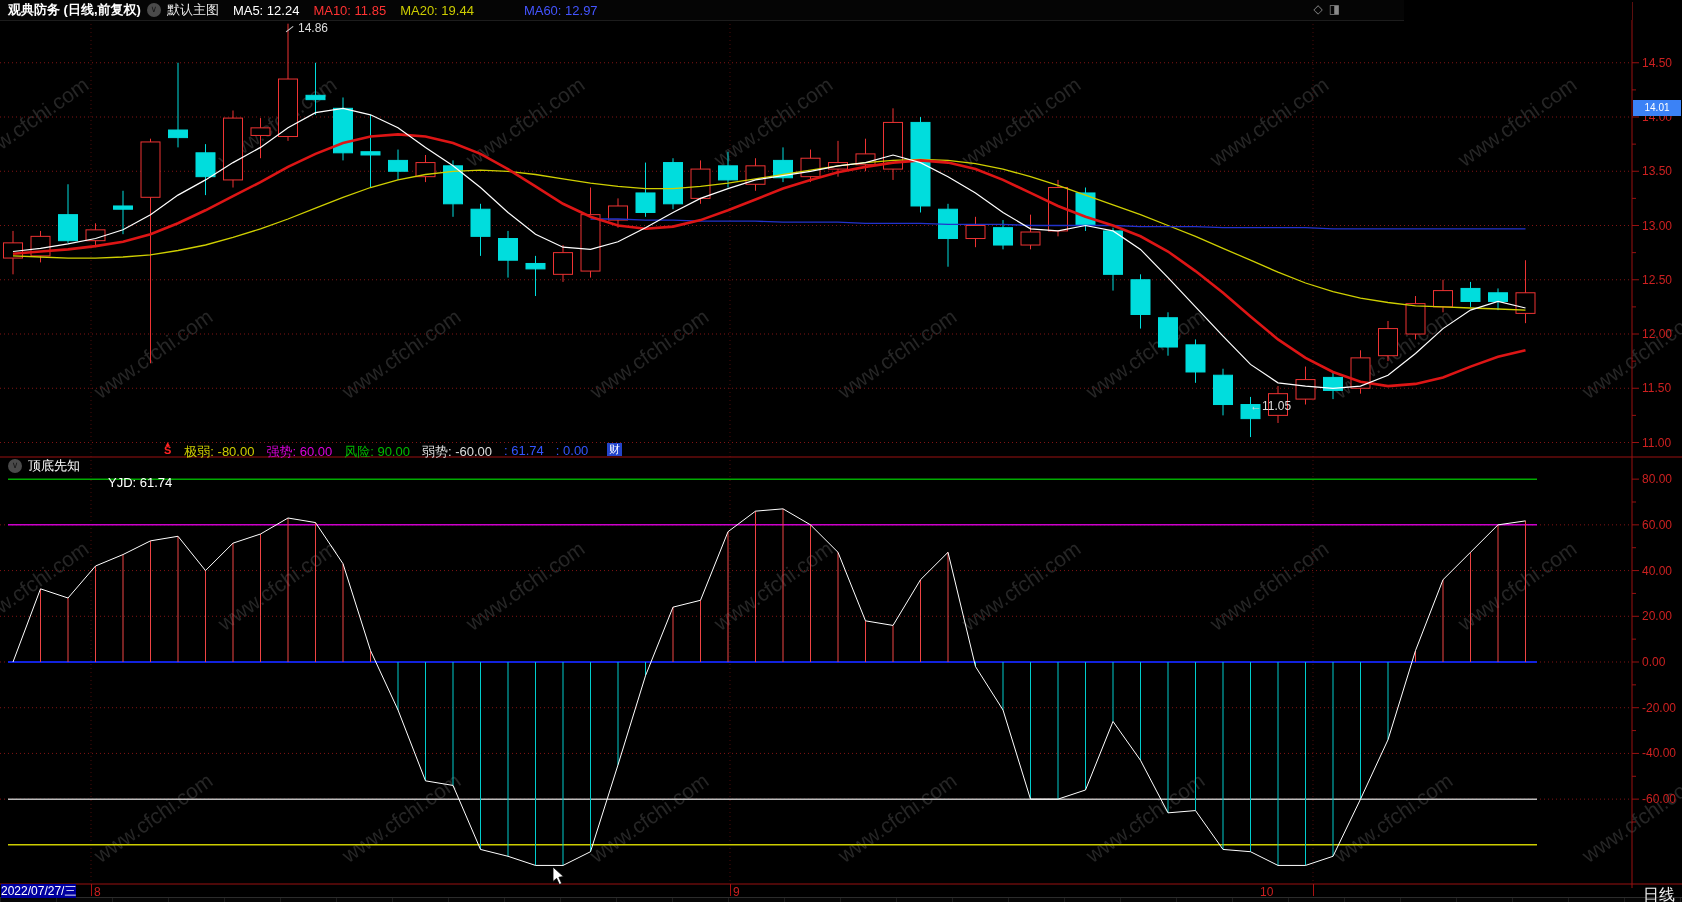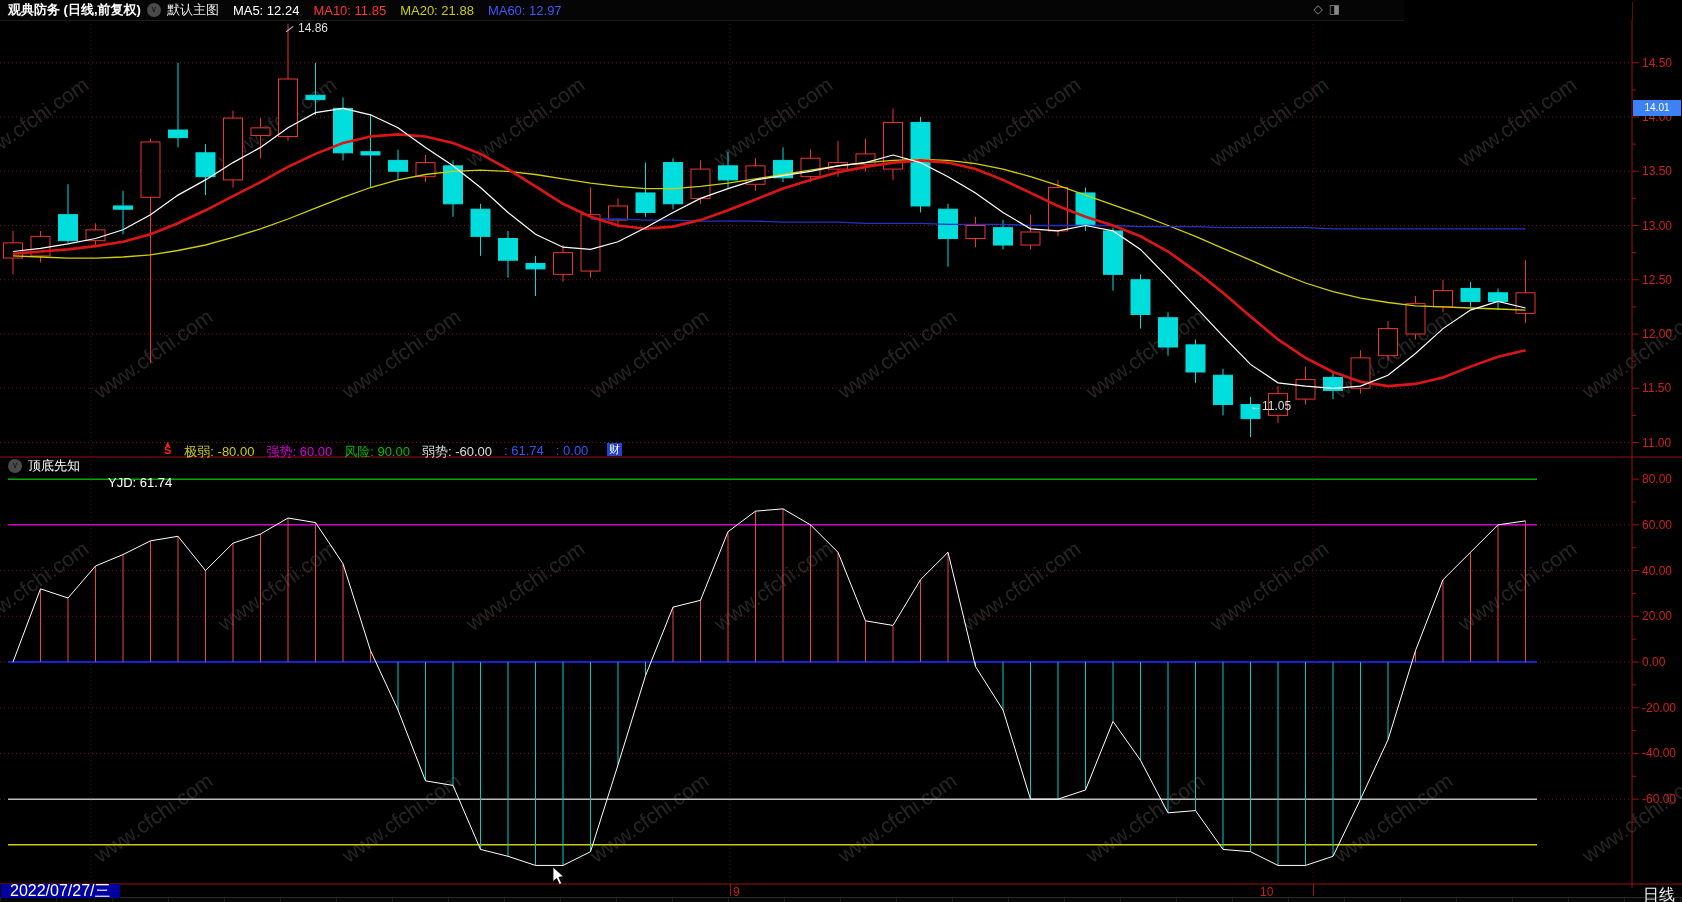--- a/index.html
+++ b/index.html
@@ -31,21 +31,21 @@
             transform:rotate(-38deg) translateY(-3px);margin-right:2px;}
   .s-marker{position:absolute;left:164px;top:440px;z-index:4;color:#ff2222;text-align:center;
             font-weight:bold;font-size:11px;line-height:7px;}
   .s-marker .tri{font-size:7px;display:block;}
   .cai-badge{position:absolute;left:607px;top:443px;z-index:4;background:#2244cc;color:#ffffff;
              font-size:11px;line-height:13px;padding:0 2px;}
   .price-tag{position:absolute;left:1633px;top:100px;width:48px;height:16px;z-index:4;
              background:#3b82f6;color:#ffffff;font-size:10px;line-height:16px;text-align:center;}
   
   .date-badge{position:absolute;left:1px;top:884px;z-index:4;background:#0000a0;color:#ffffff;
-              font-size:16px;line-height:14px;padding:0 9px;}
+              font-size:12px;line-height:14px;padding:0 0;}
   .month-label{position:absolute;top:885px;color:#cc2020;font-size:12px;z-index:3;}
   .month-tick{position:absolute;top:884px;width:1px;height:12px;background:#aa1111;z-index:3;}
   .period-label{position:absolute;left:1643px;top:885px;color:#eeeeee;font-size:16px;z-index:4;}
   .cells-strip{position:absolute;left:0;top:897px;width:1682px;height:5px;z-index:3;
                border-top:1px solid #2c2c2c;
                background:repeating-linear-gradient(90deg,#1d1d1d 0 1px,#060606 1px 56px);}
   .cursor{position:absolute;left:552px;top:866px;z-index:6;}
 </style>
 </head>
 <body>
@@ -82,22 +82,22 @@
       <span class="wm" style="left: 1572px; top: 806px;">www.cfchi.com</span>
     </div>
 
   <div class="toolbar">
     <span class="title">观典防务 (日线,前复权)</span>
     <span class="chev">∨</span>
     <span class="layout">默认主图</span>
     <span id="ma-labels">
         <span style="color: rgb(255, 255, 255);">MA5: 12.24</span>
         <span style="color: rgb(255, 51, 51);">MA10: 11.85</span>
-        <span style="color: rgb(204, 204, 0);">MA20: 21.88</span>
-        <span style="color: rgb(68, 85, 255);">MA60: 12.97</span>
+        <span style="color: rgb(204, 204, 0);">MA20: 19.44</span>
+        <span style="color: rgb(68, 85, 255); margin-left: 36px;">MA60: 12.97</span>
       </span>
     <span class="tb-icons"><span>◇</span><span>◨</span></span>
   </div>
   <div class="axis-top-seg"></div>
 
   <div id="chart-holder"><svg width="1682" height="882">
         <line x1="91" y1="0" x2="91" y2="864" stroke="#4a0a0a" stroke-dasharray="1,3"></line>
         <line x1="730" y1="0" x2="730" y2="864" stroke="#4a0a0a" stroke-dasharray="1,3"></line>
         <line x1="1313" y1="0" x2="1313" y2="864" stroke="#4a0a0a" stroke-dasharray="1,3"></line>
         <line x1="0" y1="42.75" x2="1632" y2="42.75" stroke="#801414" stroke-dasharray="1,3"></line>

